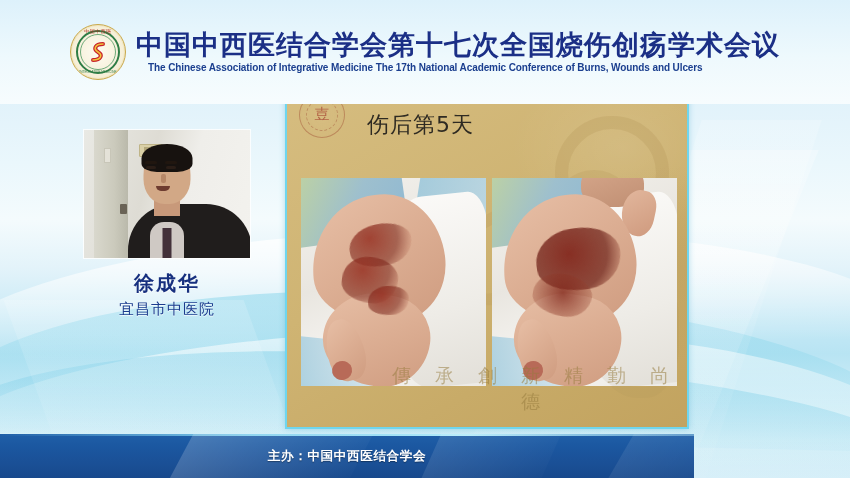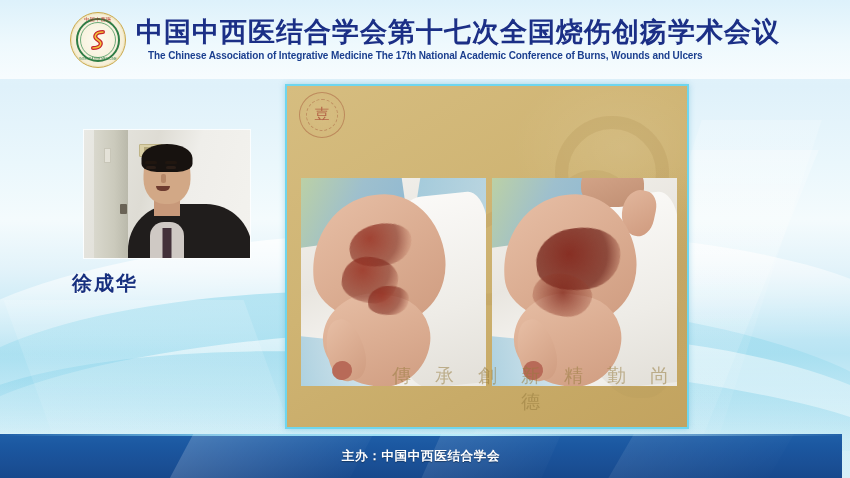--- a/index.html
+++ b/index.html
@@ -63,21 +63,21 @@
     background: linear-gradient(180deg, rgba(255,255,255,0.55), rgba(255,255,255,0.05));
   }
   .diagA { left: 520px; top: 150px; width: 230px; height: 340px; transform: skewX(-22deg); opacity: .5; }
   .diagB { left: 640px; top: 120px; width: 120px; height: 380px; transform: skewX(-18deg); opacity: .35; }
   .diagC { left: 40px; top: 300px; width: 240px; height: 200px; transform: skewX(20deg); opacity: .3; }
 
   
   #header {
     position: absolute;
     left: 0; top: 0;
-    width: 850px; height: 79px;
+    width: 850px; height: 104px;
     background: linear-gradient(180deg, #ddf1fb 0%, #eef9fd 55%, #f7fcfe 100%);
     display: flex;
     align-items: center;
     justify-content: center;
     gap: 10px;
     z-index: 6;
   }
   #assoc-logo {
     width: 54px; height: 54px;
     position: relative;
@@ -226,21 +226,21 @@
     position: absolute; left: 72px; top: 56px; width: 14px; height: 5px;
     background: #6e3c30; border-radius: 0 0 7px 7px;
   }
   .person-nose {
     position: absolute; left: 77px; top: 44px; width: 5px; height: 9px;
     background: rgba(160,110,80,.55); border-radius: 2px;
   }
 
   #speaker-name {
     margin-top: 12px;
-    text-align: left;
+    text-align: center;
     font-size: 20px;
     font-weight: bold;
     color: #17307f;
     letter-spacing: 2px;
     text-shadow: 0 1px 1px rgba(255,255,255,.9);
   }
   #speaker-affil {
     margin-top: 3px;
     text-align: center;
     font-size: 15px;
@@ -413,21 +413,21 @@
     letter-spacing: 9px;
     color: rgba(150,122,62,.52);
     font-family: "DejaVu Serif", serif;
     padding-left: 96px;
   }
 
   
   #footer {
     position: absolute;
     left: 0; bottom: 0;
-    width: 842px; height: 44px;
+    width: 694px; height: 44px;
     background: linear-gradient(180deg, #1f5fa8 0%, #1b57a0 30%, #1a4f95 70%, #17498c 100%);
     z-index: 7;
     overflow: hidden;
   }
   .f-shine {
     position: absolute;
     background: linear-gradient(120deg, rgba(255,255,255,.20), rgba(255,255,255,0));
     pointer-events: none;
   }
   .fs1 { left: 180px; top: -20px; width: 180px; height: 90px; transform: skewX(-28deg); }
@@ -505,36 +505,38 @@
       <div class="person-hair"></div>
       <div class="person-brow brow-l"></div>
       <div class="person-brow brow-r"></div>
       <div class="person-eye eye-l"></div>
       <div class="person-eye eye-r"></div>
       <div class="person-nose"></div>
       <div class="person-mouth"></div>
     </div>
 
     <div id="speaker-name">徐成华</div>
+    <div id="speaker-affil">宜昌市中医院</div>
 
   </div>
 
   <div id="slide-frame">
     <div id="slide">
 
       <div class="swirl sw1"></div>
       <div class="swirl sw2"></div>
       <div class="swirl sw3"></div>
       <div class="swirl sw4"></div>
 
       <div id="slide-seal">
         <div class="inner"></div>
         <div class="glyph">壴</div>
       </div>
 
+      <div id="slide-title">伤后第5天</div>
 
       <div id="photo-row">
 
         <div class="photo">
           <div class="bedding"></div>
           <div class="blanket-green"></div>
           <div class="blanket-blue2"></div>
           <div class="blanket-blue"></div>
           <div class="towel"></div>
           <div class="limb limb-main"></div>

